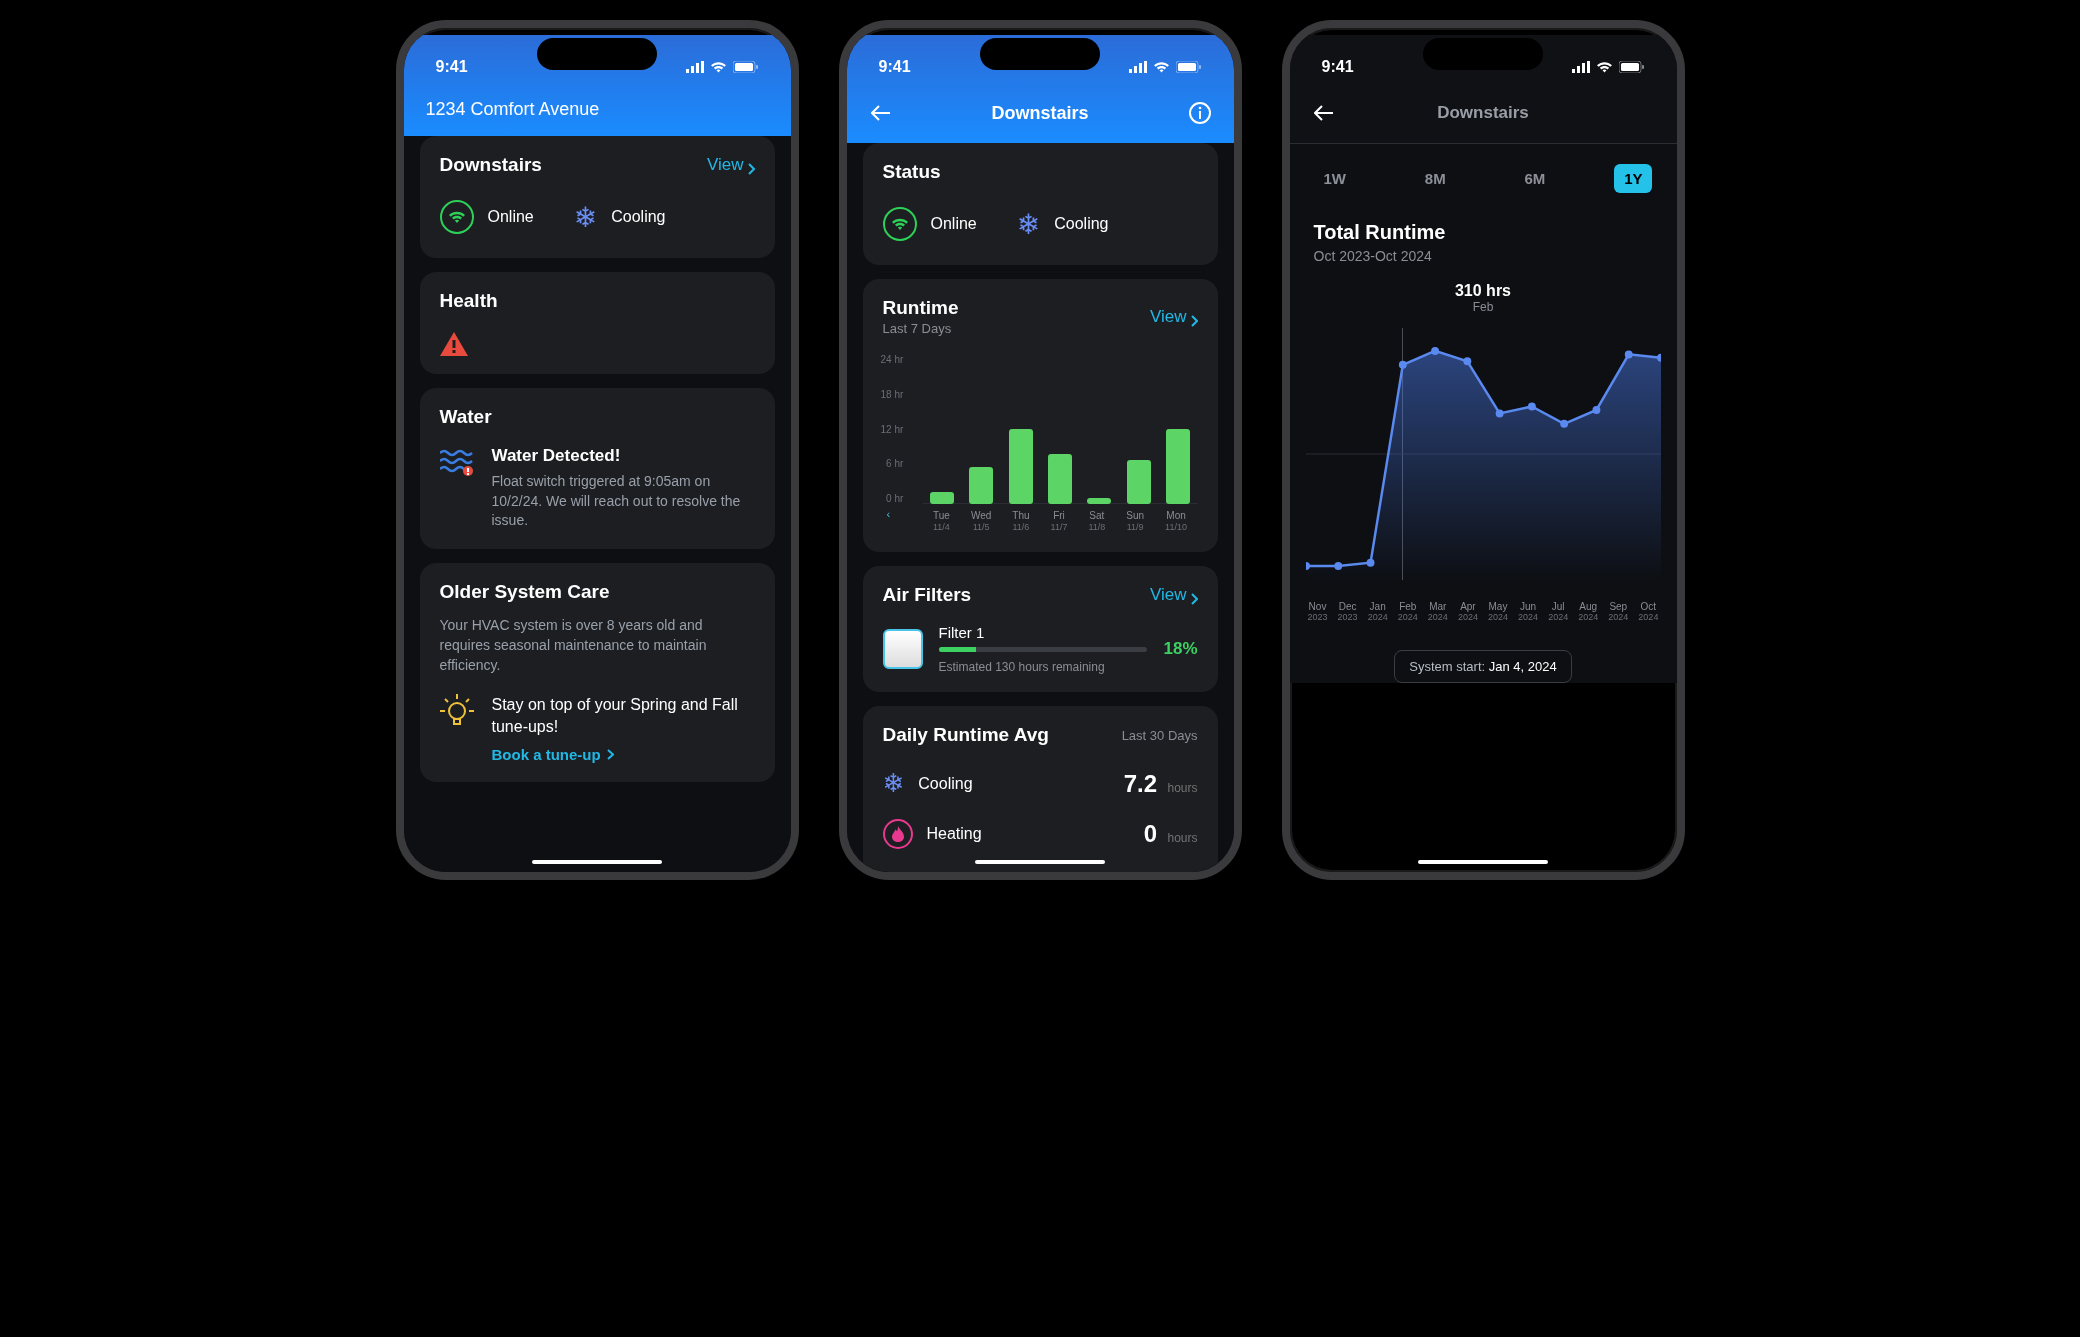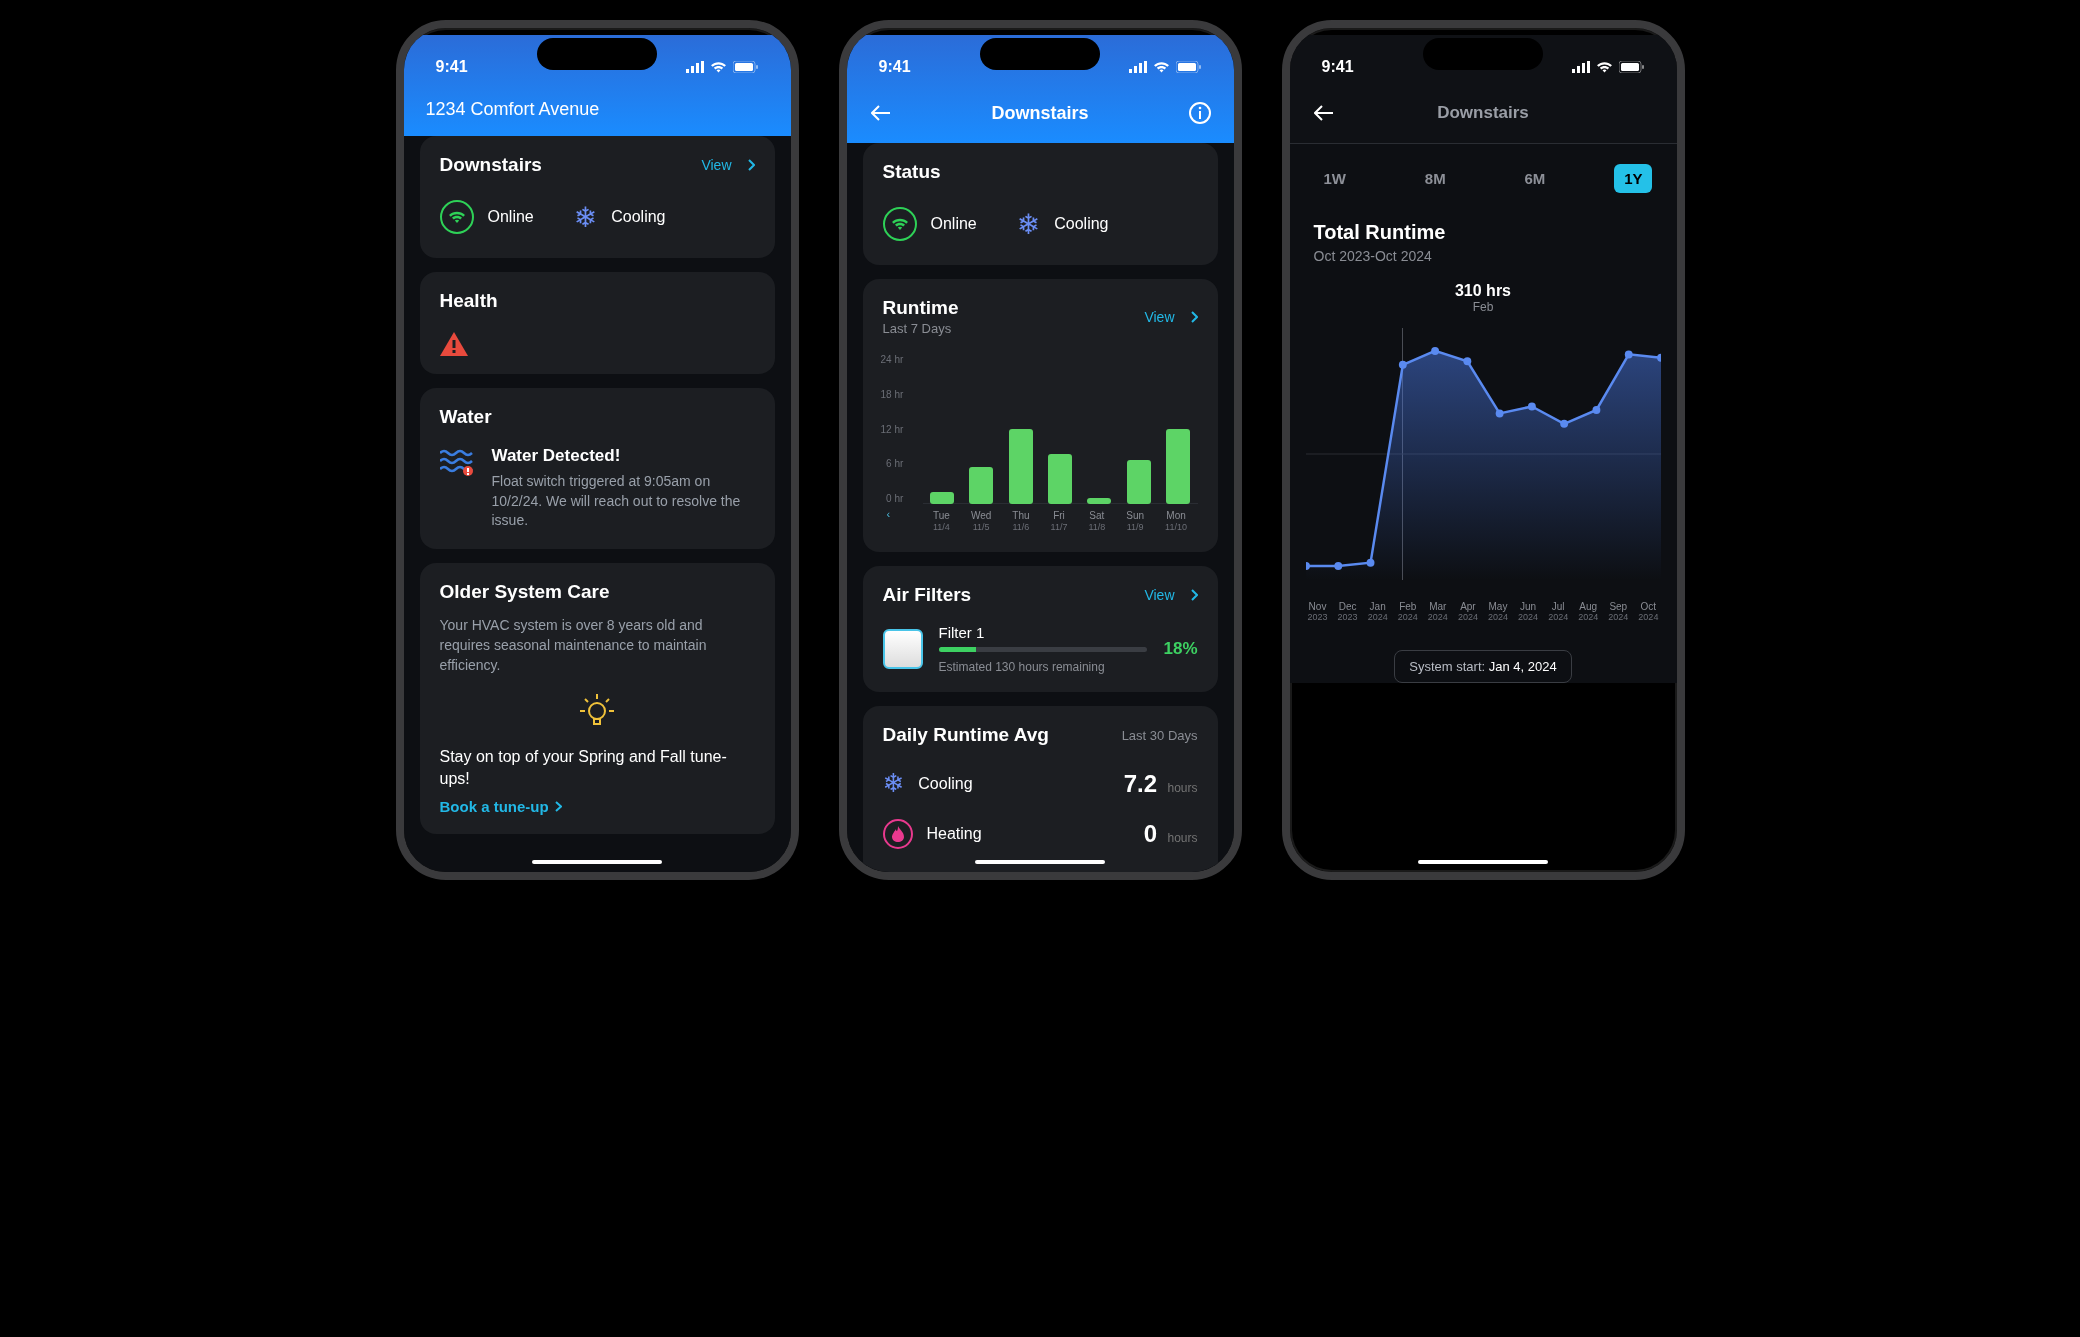--- a/index.html
+++ b/index.html
@@ -72,40 +72,40 @@
   margin-bottom: 14px;
 }
 .card-header {
   display: flex;
   justify-content: space-between;
   align-items: center;
   margin-bottom: 18px;
 }
 .card-title { font-size: 19px; font-weight: 700; }
 .card-subtitle { font-size: 13px; color: #8a8d94; margin-top: 2px;}
-.view-link { color: #22b8e6; font-size: 14px; font-weight: 500; display: flex; align-items: center; gap: 16px; cursor: pointer; }
+.view-link { color: #22b8e6; font-size: 17px; font-weight: 500; display: flex; align-items: flex-end; gap: 4px; cursor: pointer; }
 .status-row { display: flex; gap: 40px; padding: 6px 0; }
 .status-item { display: flex; align-items: center; gap: 14px; }
 .status-label { font-size: 16px; }
 .icon-circle {
   width: 34px; height: 34px;
   border-radius: 50%;
   display: flex;
   align-items: center;
   justify-content: center;
 }
 .icon-circle.green { border: 2.5px solid #2ed157; }
 .snowflake { font-size: 28px; color: #6b8ef5; }
 .health-body { display: flex; gap: 18px; }
 .warn-icon { width: 28px; height: 24px; flex-shrink: 0; margin-top: 2px; }
 .issue-title { font-size: 17px; font-weight: 600; margin-bottom: 6px; }
 .issue-desc { font-size: 14px; color: #99a0aa; line-height: 1.4; }
 .water-waves { width: 34px; height: 28px; position: relative; flex-shrink: 0; margin-top: 2px; }
 .care-desc { font-size: 14px; color: #99a0aa; line-height: 1.45; margin-bottom: 18px; }
-.tip-row { display: flex; gap: 18px; align-items: center; flex-direction: column; }
+.tip-row { display: flex; gap: 18px; align-items: flex-start; }
 .bulb-icon { width: 34px; height: 34px; flex-shrink: 0; }
 .tip-text { font-size: 16px; line-height: 1.4; margin-bottom: 8px; }
 .book-link { color: #22b8e6; font-size: 15px; font-weight: 600; display: inline-flex; align-items: center; gap: 6px; cursor: pointer; }
 
 .chart-area { position: relative; height: 180px; margin-left: 18px; }
 .y-axis { position: absolute; left: -20px; top: 0; height: 150px; display: flex; flex-direction: column; justify-content: space-between; }
 .y-tick { font-size: 10px; color: #6b6e76; text-align: right; }
 .chart-grid { position: absolute; left: 22px; right: 0; top: 0; height: 150px; border-bottom: 1px solid #2a2d33; }
 .bars { position: absolute; left: 22px; right: 0; top: 0; height: 150px; display: flex; justify-content: space-around; align-items: flex-end; }
 .bar { width: 24px; background: #5dd466; border-radius: 3px; }

